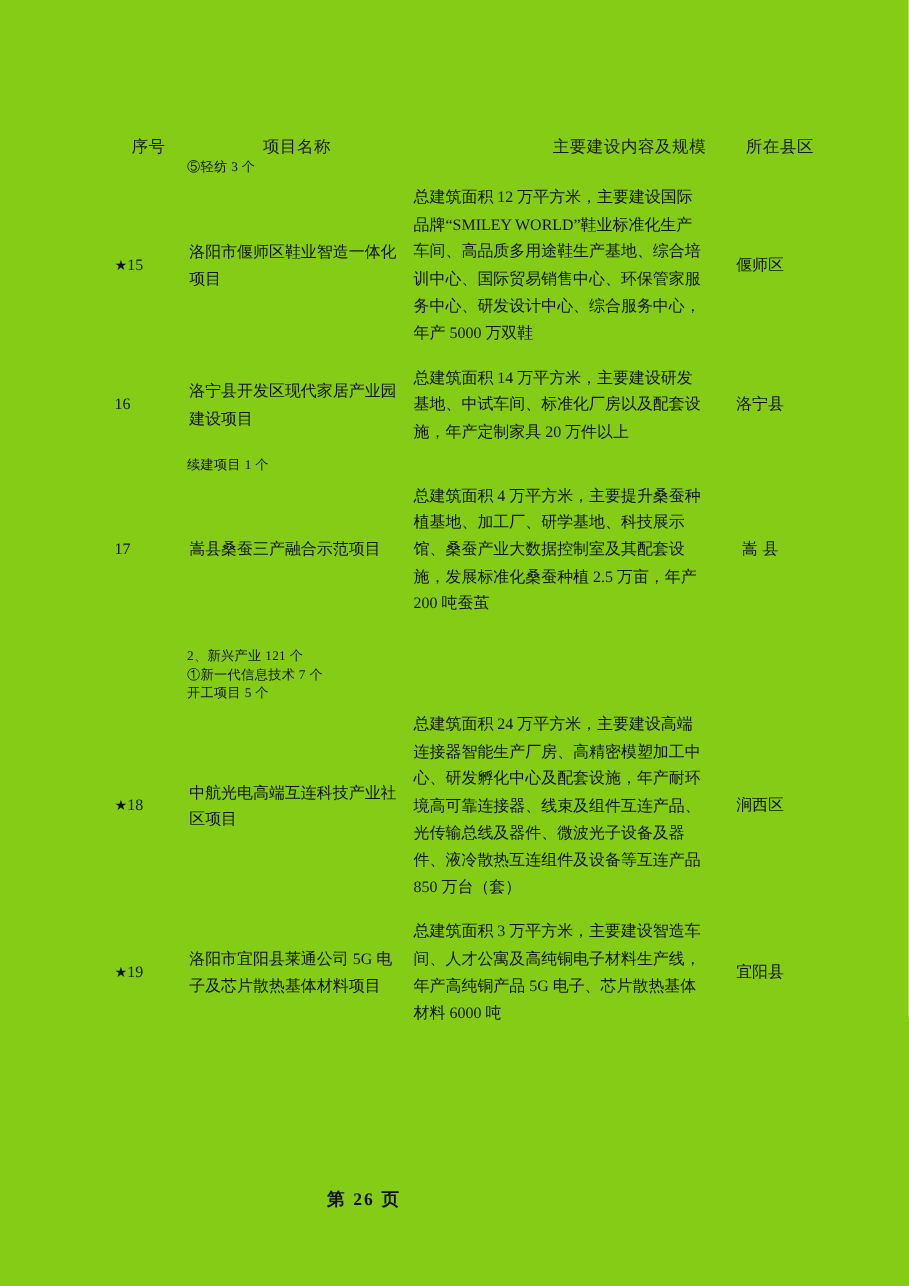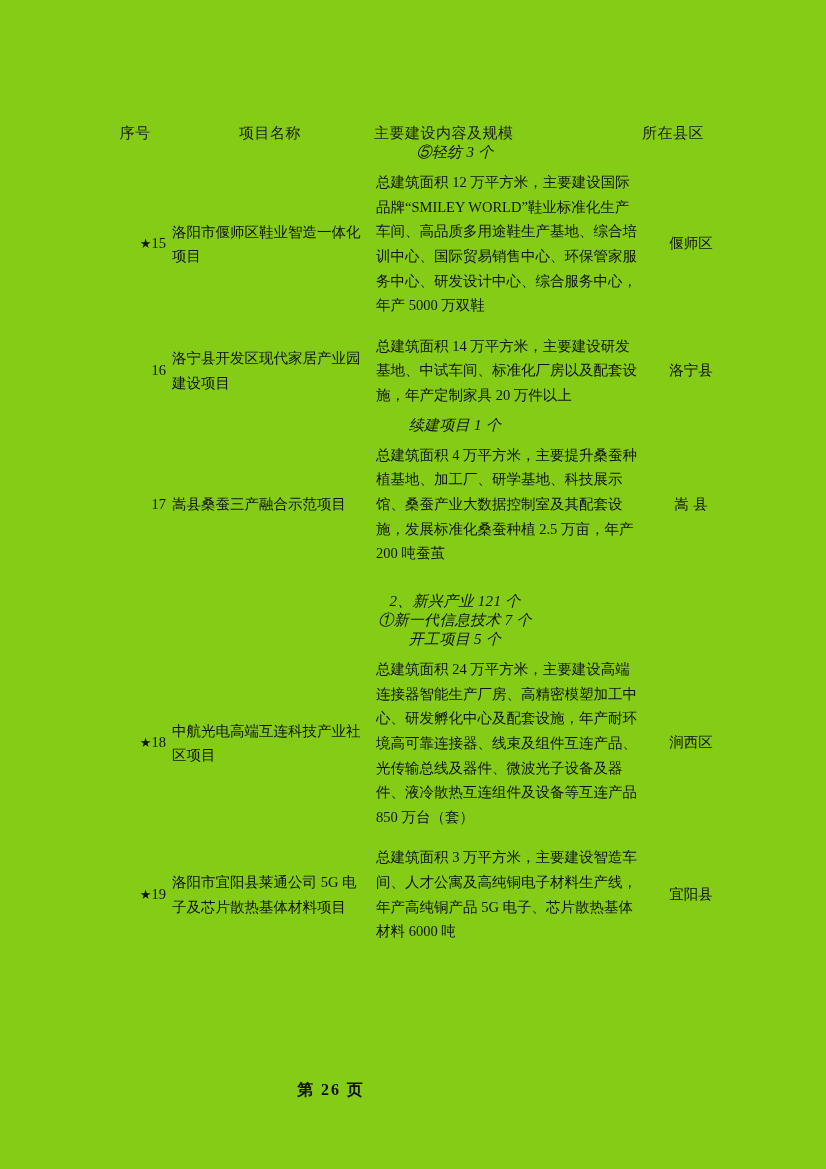--- a/index.html
+++ b/index.html
@@ -54,41 +54,40 @@
   
   .hdr td {
     text-align: center;
     font-size: 15px;
     letter-spacing: 0.5px;
     padding-bottom: 6px;
     color: #1a1a1a;
   }
   .hdr .h-seq { text-align: center; }
   .hdr .h-name { text-align: center; }
-  .hdr .h-desc { text-align: left; font-family: Liberation Serif, serif; }
-  .hdr .h-area { text-align: left; }
+  .hdr .h-desc { text-align: right; font-family: Liberation Serif, serif; }
+  .hdr .h-area { text-align: right; }
 
   
   .sect td {
     font-weight: bold;
-    font-size: 15px;
-    text-align: center;
+    font-size: 12px;
+    text-align: left;
     padding: 13px 0 13px 0;
     letter-spacing: 0.3px;
-    font-style: italic;
   }
   .sect .pad { padding-left: 4px; }
 
   
   .prow td {
     font-size: 14.5px;
     line-height: 1.62;
   }
   .prow .seq {
-    text-align: right;
+    text-align: left;
     vertical-align: middle;
     white-space: nowrap;
     font-size: 14.5px;
   }
   .prow .seq .star {
     font-size: 13px;
     letter-spacing: 0px;
   }
   .prow .pname {
     text-align: left;

